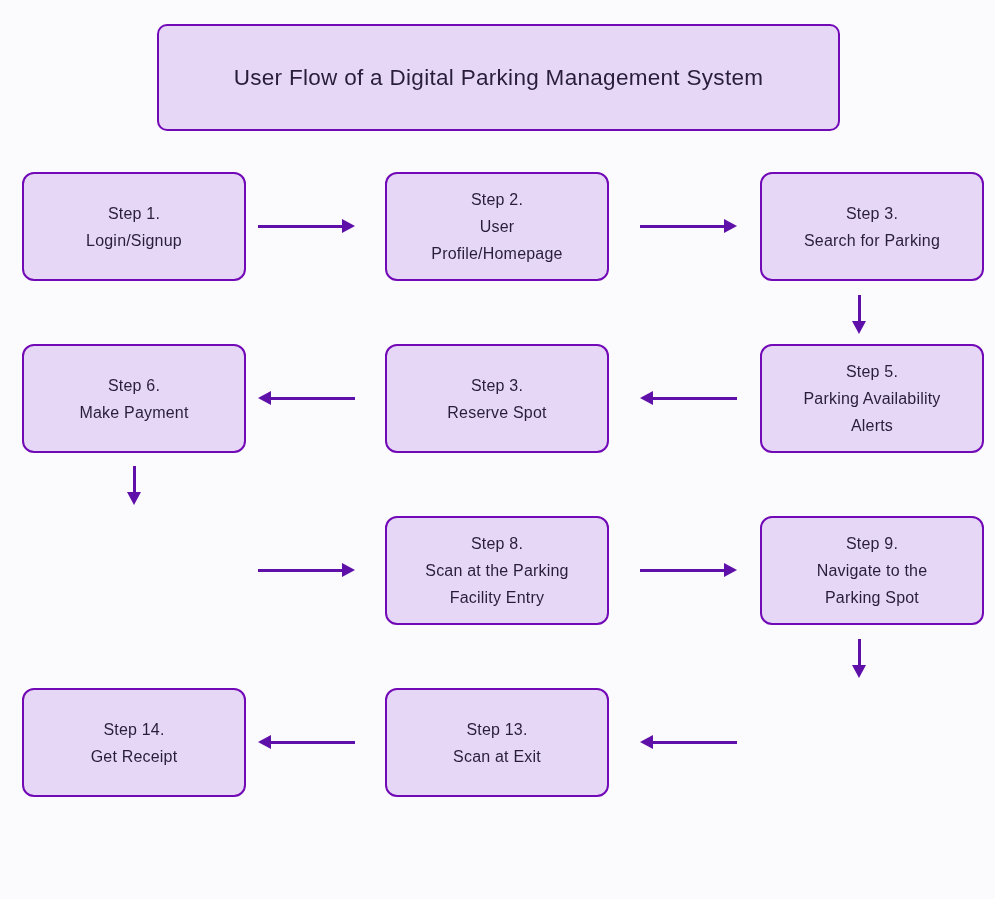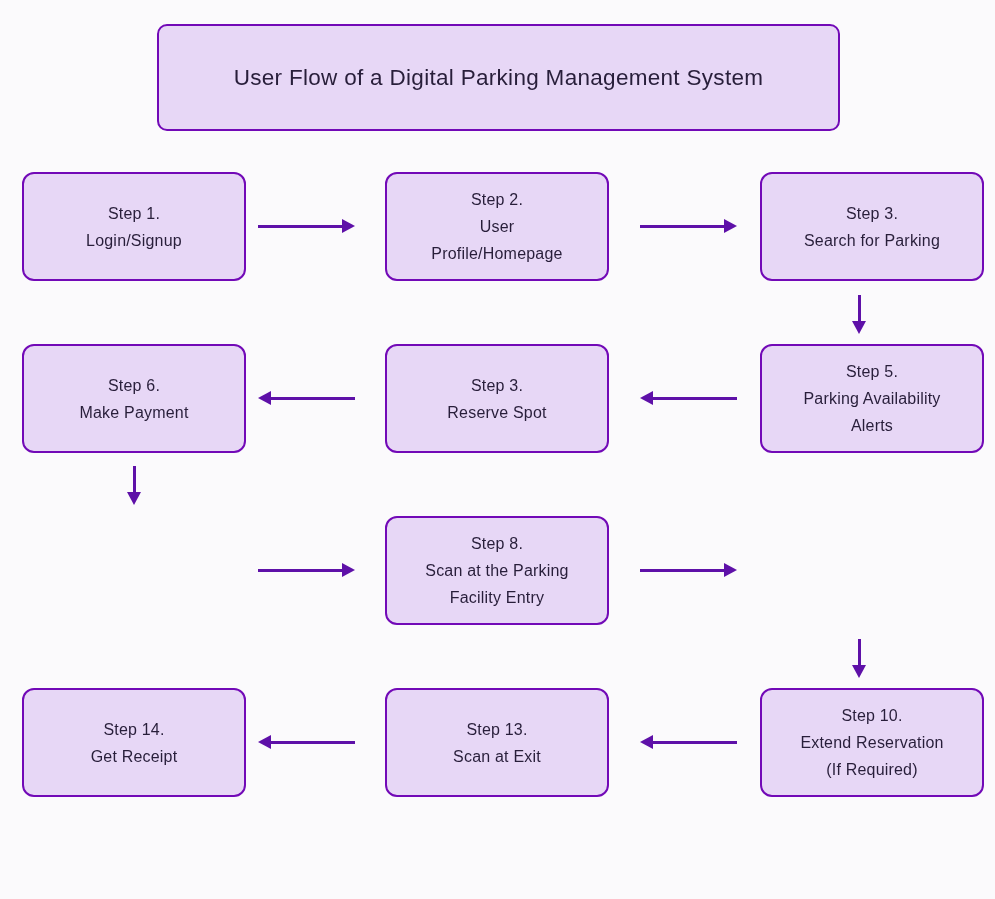--- a/index.html
+++ b/index.html
@@ -111,28 +111,28 @@
 Make Payment</div>
   <div class="node col2 row2">Step 3.
 Reserve Spot</div>
   <div class="node col3 row2">Step 5.
 Parking Availability
 Alerts</div>
 
   <div class="node col2 row3">Step 8.
 Scan at the Parking
 Facility Entry</div>
+  <div class="node col3 row3">Step 9.
+Navigate to the
+Parking Spot</div>
 
   <div class="node col1 row4">Step 14.
 Get Receipt</div>
   <div class="node col2 row4">Step 13.
 Scan at Exit</div>
-  <div class="node col3 row4">Step 10.
-Extend Reservation
-(If Required)</div>
 
   <div class="arrow-h" style="left:258px; top:219px;">
     <div class="shaft"></div>
     <div class="head-right"></div>
   </div>
   <div class="arrow-h" style="left:640px; top:219px;">
     <div class="shaft"></div>
     <div class="head-right"></div>
   </div>
 

